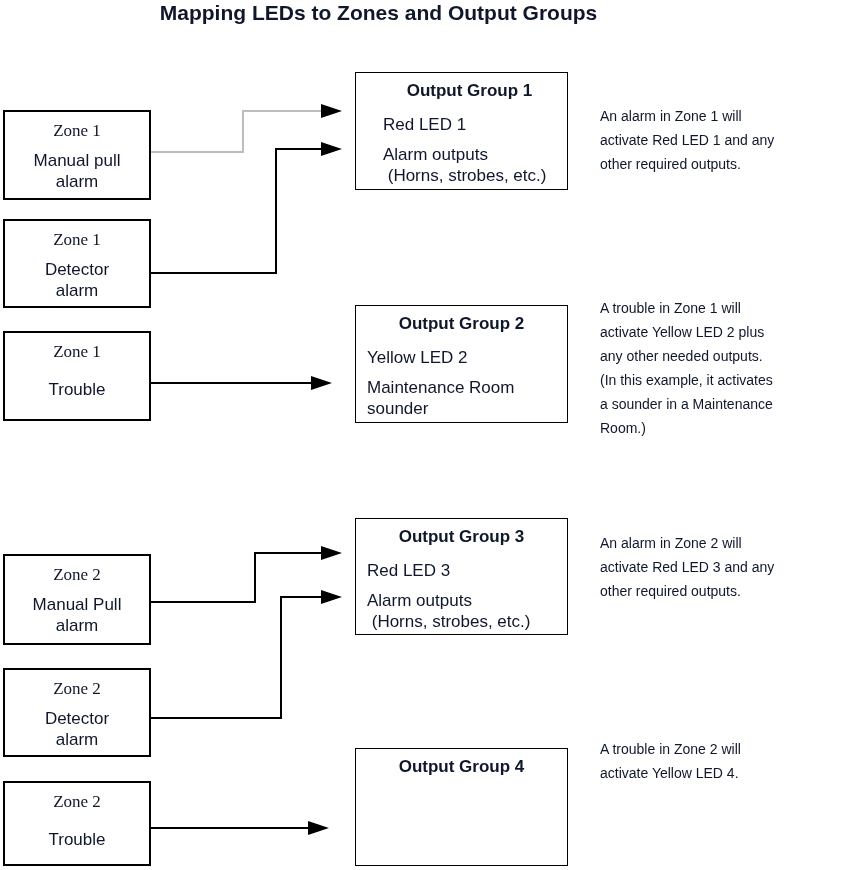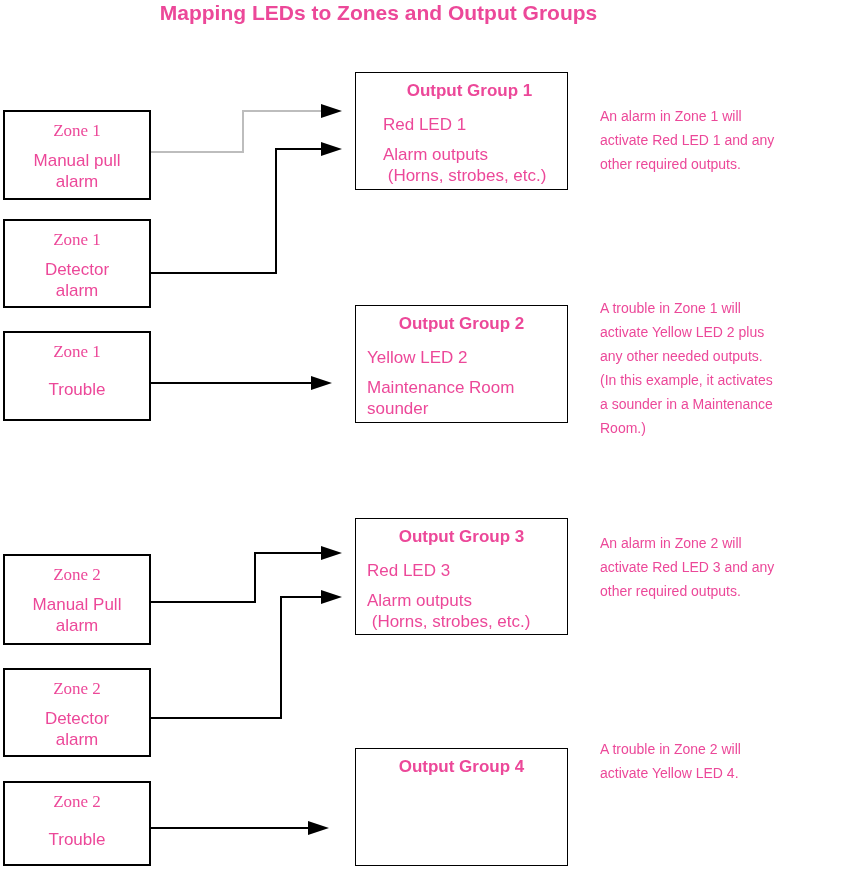--- a/index.html
+++ b/index.html
@@ -1,21 +1,21 @@
 <!DOCTYPE html>
 <html><head>
 <meta charset="utf-8">
 <style>
   html, body { margin: 0; padding: 0; background: #ffffff; }
   .canvas {
     position: relative;
     width: 854px;
     height: 870px;
     background: #ffffff;
-    color: #ec4899;
+    color: #0f172a;
     font-family: "Liberation Sans", sans-serif;
     overflow: hidden;
   }
   .diagram-title {
     position: absolute;
     top: 0px;
     left: 0px;
     width: 757px;
     text-align: center;
     font-size: 21px;

